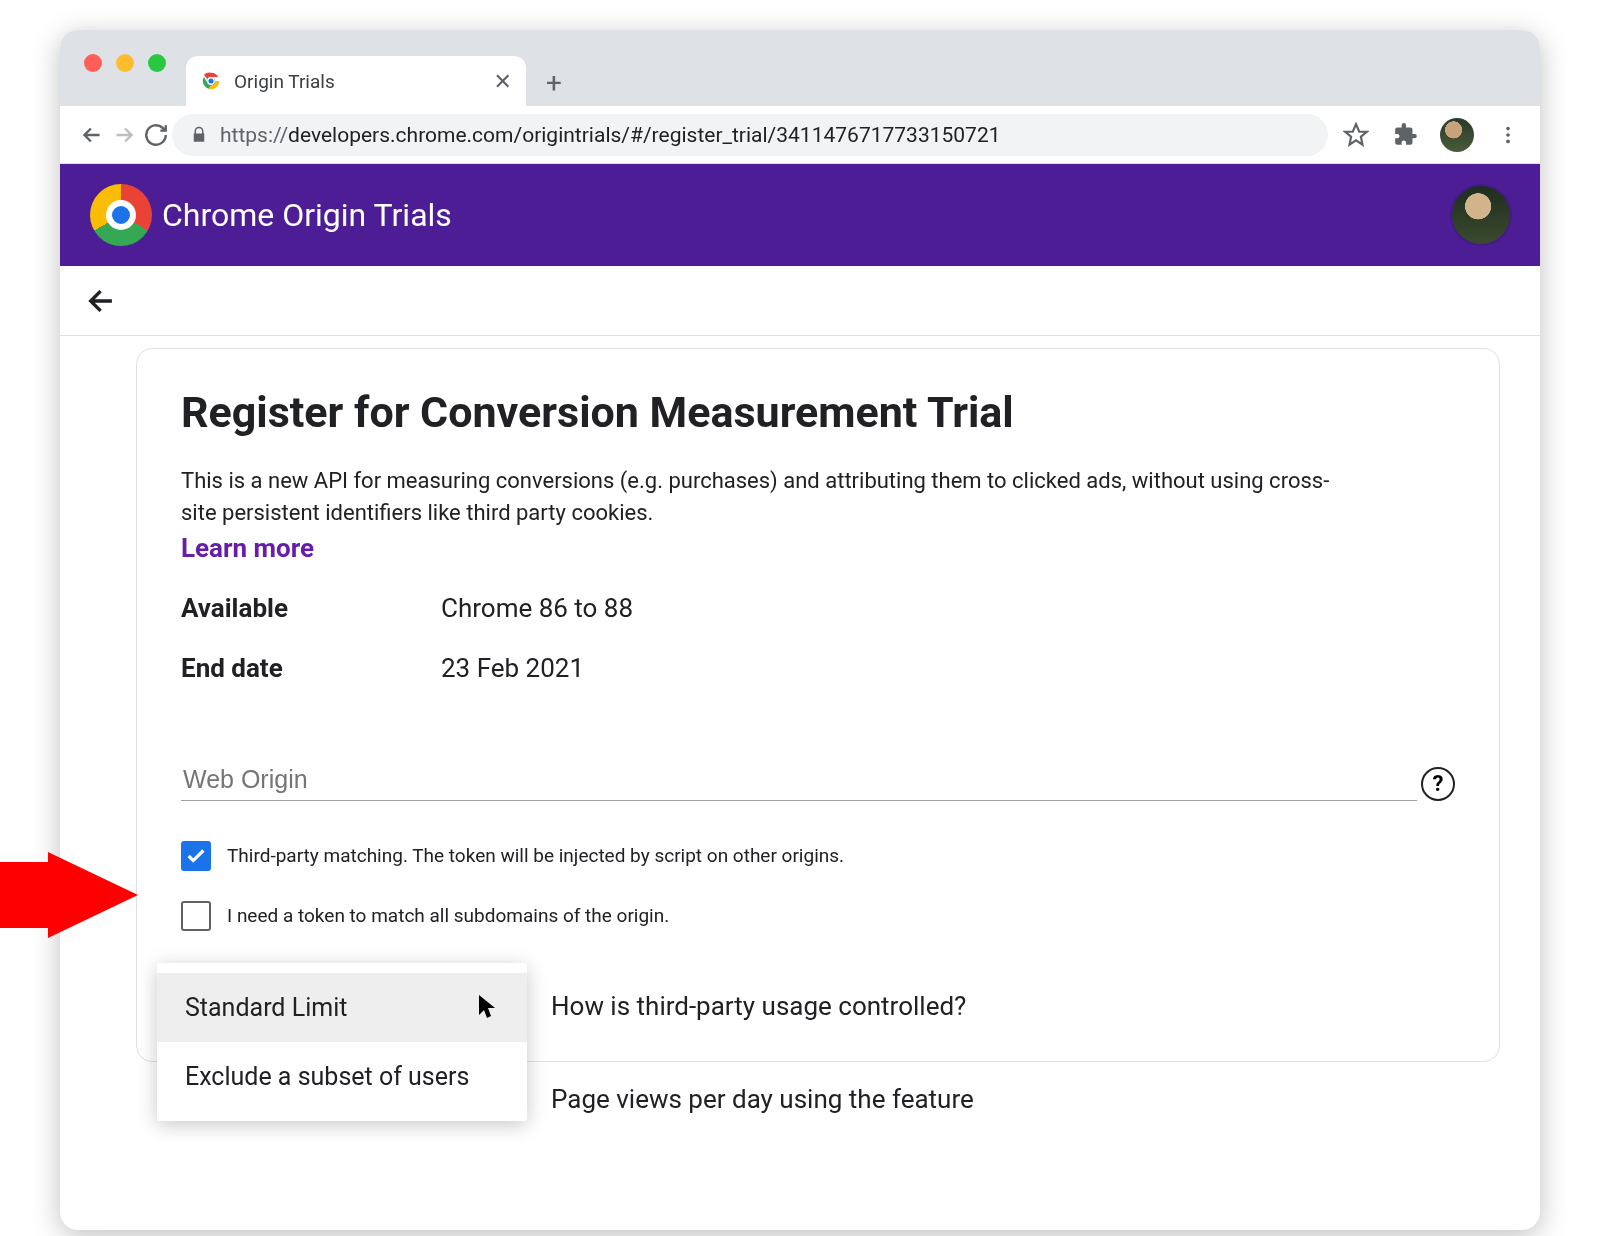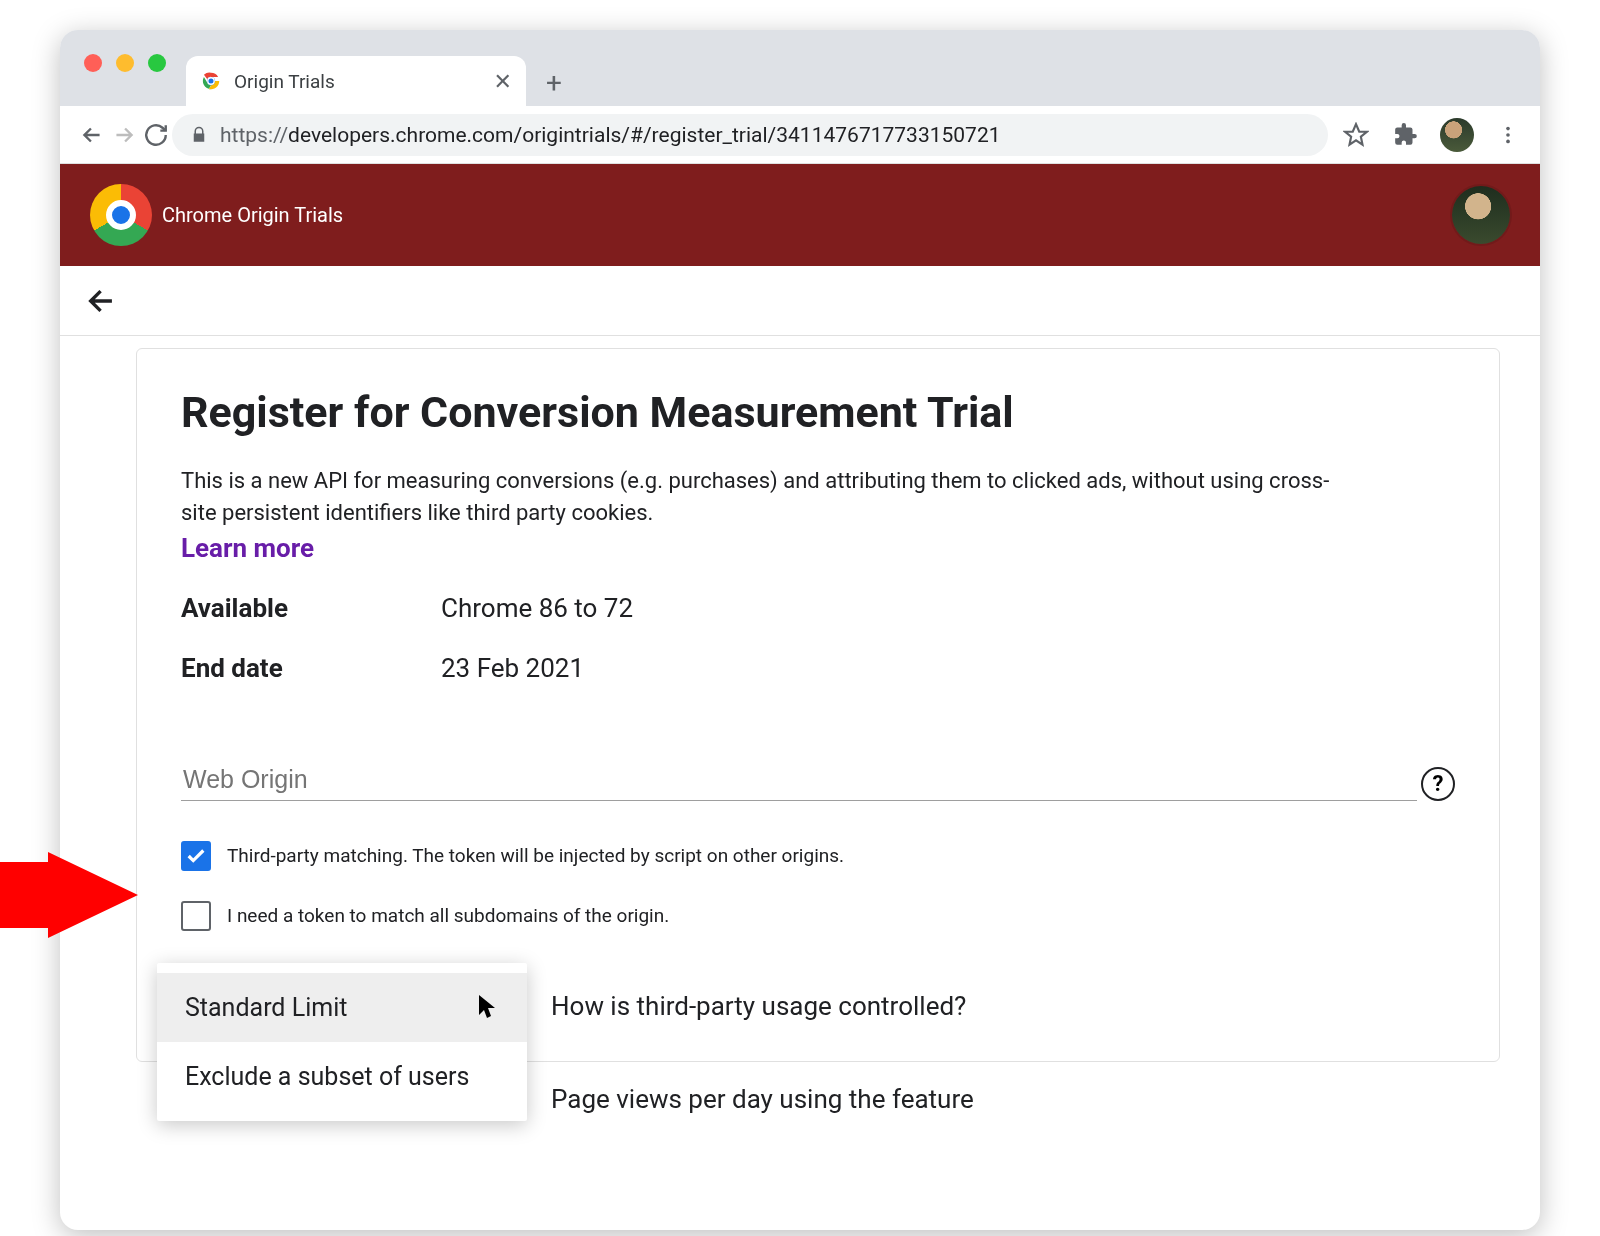--- a/index.html
+++ b/index.html
@@ -83,47 +83,47 @@
   .address-url { color:#202124; }
   .address-url .scheme { color:#5f6368; }
   .toolbar-right { display:flex; align-items:center; gap:18px; margin-left:12px;}
   .avatar-small {
     width:34px;height:34px;border-radius:50%;
     background: radial-gradient(circle at 40% 35%, #c9a27a 0 28%, transparent 29%), linear-gradient(#2b3a2b,#4a5a3a);
   }
   
   .app-header {
     height: 102px;
-    background: #7f1d1d;
+    background: #4c1d95;
     display: flex;
     align-items: center;
     padding: 0 30px;
     color: #fff;
-    font-size: 20px;
+    font-size: 32px;
     font-weight: 400;
     justify-content: space-between;
   }
   .app-header-left { display:flex; align-items:center; gap:10px;}
   .chrome-logo { width:62px;height:62px;border-radius:50%;position:relative;background:conic-gradient(#ea4335 0 120deg,#34a853 120deg 240deg,#fbbc05 240deg 360deg);}
   .chrome-logo::after{content:"";position:absolute;inset:16px;border-radius:50%;background:#1a73e8;border:6px solid #fff;}
   .avatar-large { width:58px;height:58px;border-radius:50%;background: radial-gradient(circle at 45% 35%, #d2b48c 0 26%, transparent 27%), linear-gradient(#1e2d1e,#3a4a2e); box-shadow:0 0 0 2px rgba(0,0,0,0.1);}
   
   .sub-header {
     height: 70px;
     display:flex;
     align-items:center;
     padding: 0 22px;
     border-bottom: 1px solid #e0e0e0;
   }
   .back-btn { width:40px;height:40px;display:flex;align-items:center;justify-content:center;color:#202124;cursor:pointer;}
   
   .card {
     margin: 12px 40px 0 76px;
     border: 1px solid #e0e0e0;
-    border-radius: 6px;
+    border-radius: 16px;
     padding: 38px 44px 80px 44px;
     background: #fff;
     position: relative;
   }
   .card h1 {
     font-size: 43px;
     font-weight: 700;
     color: #202124;
     margin-bottom: 28px;
   }
@@ -264,21 +264,21 @@
     </div>
   </div>
 
   <div class="card">
     <h1>Register for Conversion Measurement Trial</h1>
     <p class="desc">This is a new API for measuring conversions (e.g. purchases) and attributing them to clicked ads, without using cross-site persistent identifiers like third party cookies.</p>
     <a class="learn-more">Learn more</a>
 
     <div class="meta-row">
       <div class="meta-label">Available</div>
-      <div class="meta-value">Chrome 86 to 72</div>
+      <div class="meta-value">Chrome 86 to 88</div>
     </div>
     <div class="meta-row">
       <div class="meta-label">End date</div>
       <div class="meta-value">23 Feb 2021</div>
     </div>
 
     <div class="input-row">
       <input class="text-input" placeholder="Web Origin" style="">
       <div class="help-circle">?</div>
     </div>

